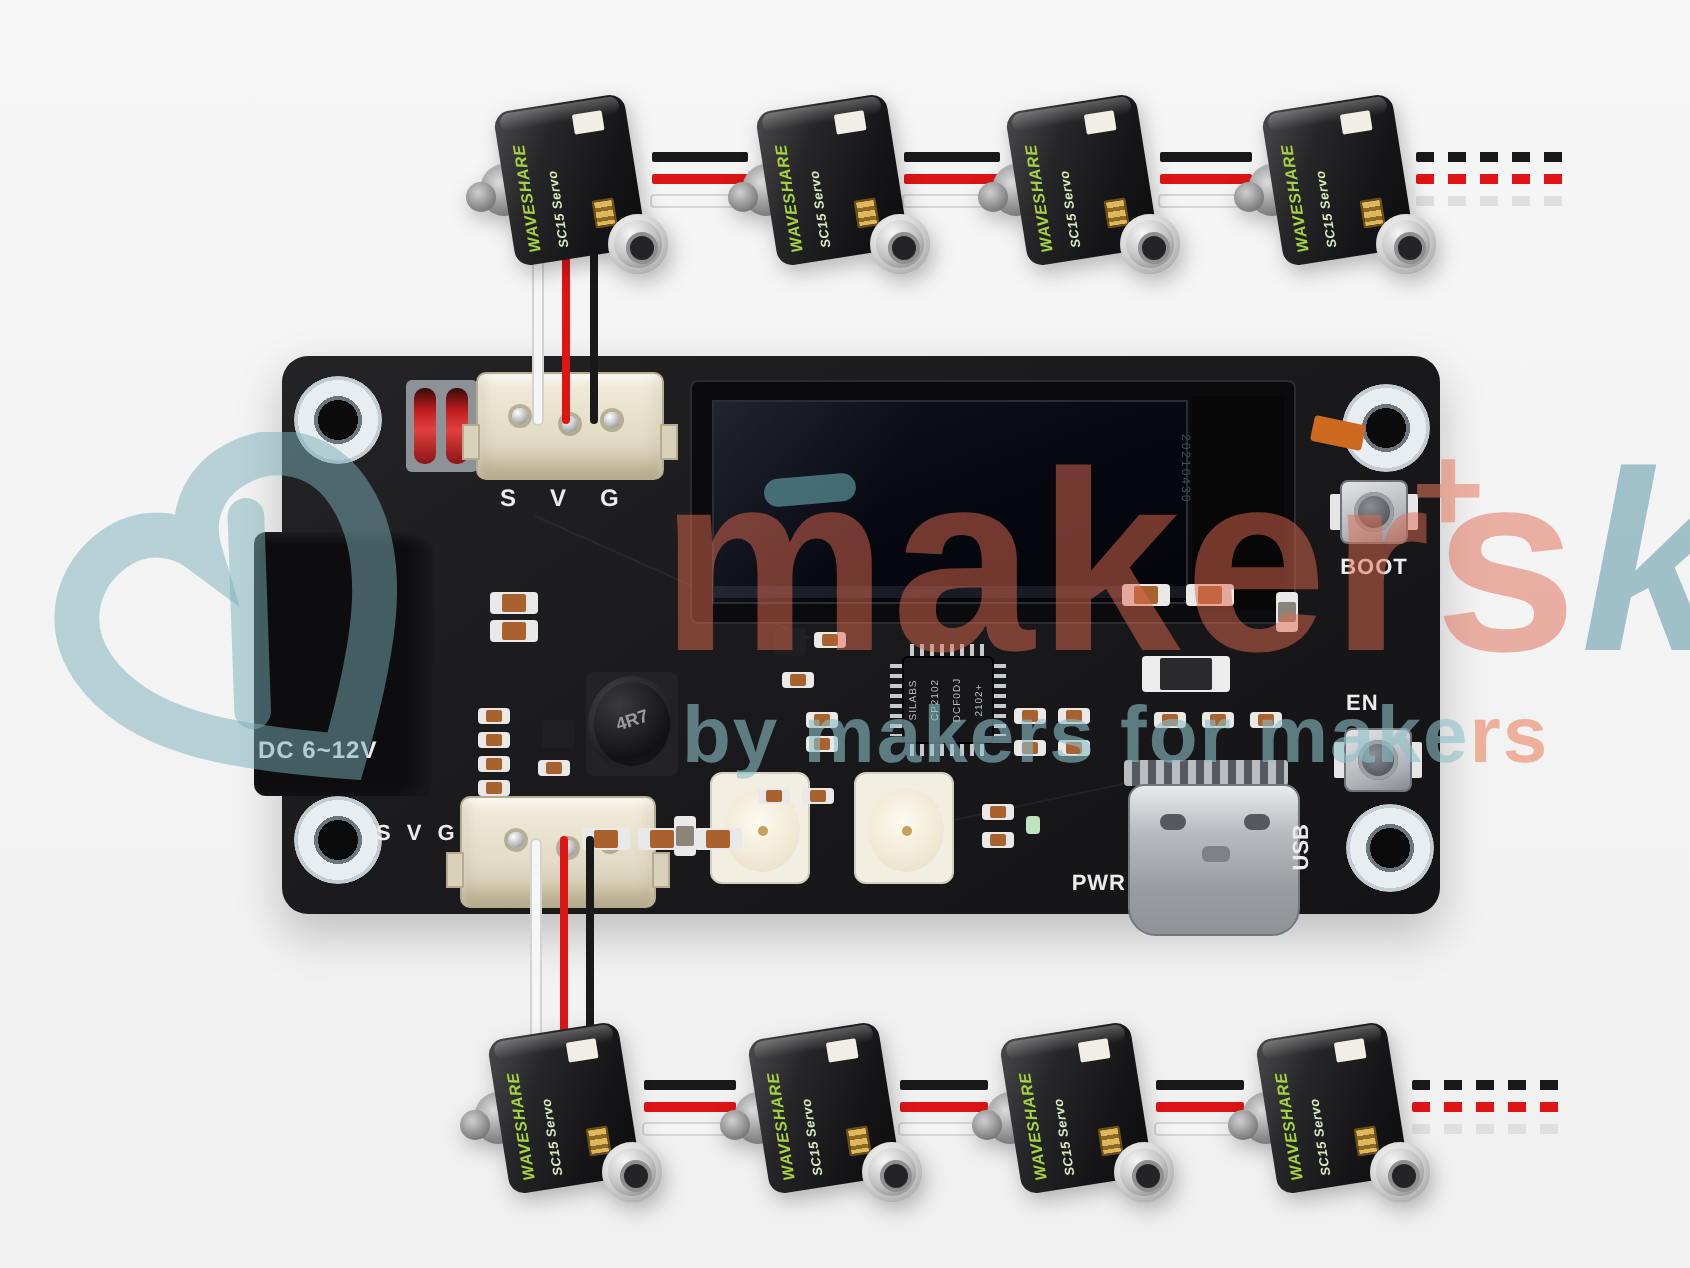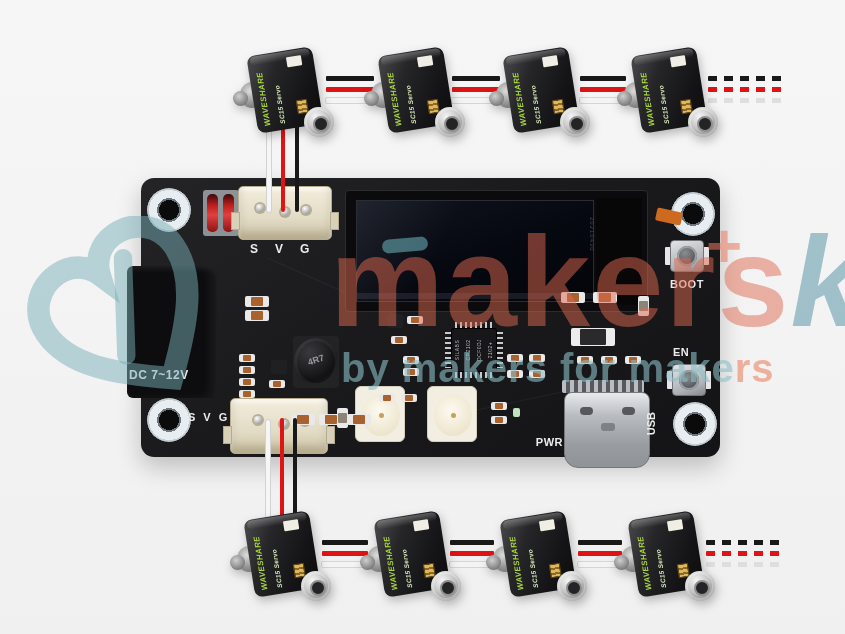--- a/index.html
+++ b/index.html
@@ -261,21 +261,21 @@
 
     <div class="blabel" style="left:532px;top:168px;">EN</div>
     <div class="tact" style="left:526px;top:186px;">
       <i class="pad" style="left:0;"></i>
         <i class="pad" style="right:0;"></i>
       <div class="pbody"></div>
         <div class="plunger"></div>
     </div>
 
     <div class="dcjack"></div>
-    <div class="blabel" style="left:-12px;top:190px;width:86px;font-size:12px;">DC 7~12V</div>
+    <div class="blabel" style="left:-12px;top:190px;width:86px;font-size:12px;">DC 6~12V</div>
 
     <div class="inductor">
       <div class="coil"></div>
       <div class="mark">4R7</div>
     </div>
 
     <div class="chip">
       <i class="pins-l"></i>
         <i class="pins-r"></i>
         <i class="pins-t"></i>

